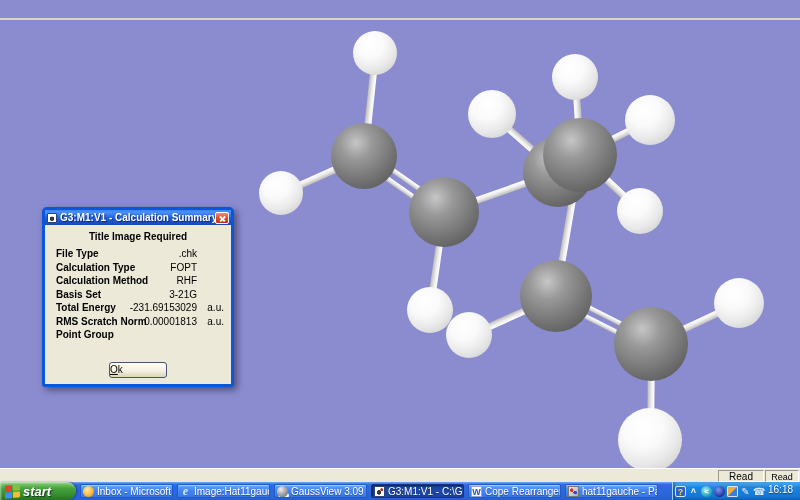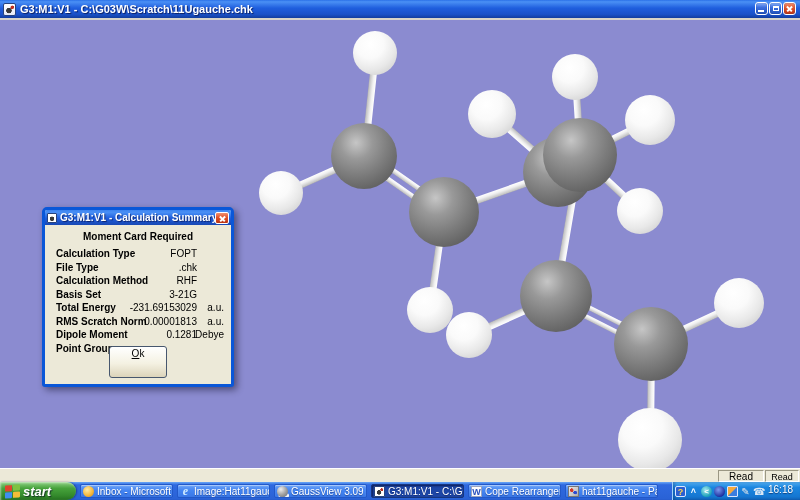--- a/index.html
+++ b/index.html
@@ -46,21 +46,21 @@
   .dlg-close { width:14px; height:12px; margin-right:2px; border:1px solid #fff; border-radius:2px; position:relative;
     background:linear-gradient(180deg,#f09070 0%,#e2532a 45%,#b93312 100%); }
   .dlg-close .g-x1,.dlg-close .g-x2 { left:3px; top:5px; width:7px; height:1.5px; }
   .dlg-heading { margin-top:6px; text-align:center; font-size:10px; font-weight:bold; color:#000; }
   #dialog-rows { margin-top:5px; }
   .drow { position:relative; height:13.5px; line-height:13.5px; font-size:10px; color:#000; }
   .dlabel { position:absolute; left:11px; font-weight:bold; white-space:nowrap; }
   .dvalue { position:absolute; right:34px; white-space:nowrap; }
   .dunit  { position:absolute; right:7px; white-space:nowrap; }
   .ok-btn { position:absolute; left:50%; bottom:6px; transform:translateX(-50%);
-    width:58px; height:32px; font-size:10px; color:#000; text-align:center; line-height:14px;
+    width:58px; height:16px; font-size:10px; color:#000; text-align:left; line-height:14px;
     background:linear-gradient(180deg,#ffffff 0%,#f4f1e2 55%,#dcd4ba 100%);
     border:1px solid #47576e; border-radius:3px; }
 
   
   .statusbar { position:absolute; left:0; top:468px; width:800px; height:14px; background:#ece9d8; border-top:1px solid #fff; }
   .sb-panel { position:absolute; top:1px; height:12px; font-size:10px; line-height:12px; text-align:center; color:#000;
     border:1px solid; border-color:#9a9784 #ffffff #ffffff #9a9784; background:#ece9d8; }
   .sb-1 { right:36px; width:46px; }
   .sb-2 { right:1px; width:34px; font-size:9px; }
 
@@ -105,36 +105,20 @@
   .ti-display { background:linear-gradient(135deg,#f5a93c 0 48%, #3a7de0 52% 100%); border:1px solid #d8e6ff; border-radius:1px; }
   .ti-pen { color:#e8e8e8; font-size:10px; }
   .ti-modem { color:#dce8f5; font-size:10px; }
   .tray-clock { color:#fff; font-size:10px; margin:0 4px 4px 4px; text-shadow:0 1px 1px rgba(0,0,40,.5); }
 </style>
 </head>
 <body>
 
 <div class="screen">
 
-  <div class="titlebar">
-    <div class="title-icon"></div>
-    <div class="title-text">G3:M1:V1 - C:\G03W\Scratch\11Ugauche.chk</div>
-    <div class="winbtns">
-      <div class="winbtn">
-          <span class="g-min"></span>
-        </div>
-      <div class="winbtn">
-          <span class="g-rest"></span>
-        </div>
-      <div class="winbtn close">
-          <span class="g-x1"></span>
-          <span class="g-x2"></span>
-        </div>
-    </div>
-  </div>
 
   <div class="viewport">
     <div id="molecule-layer">
         <div class="bond" style="width: 103.586px; height: 7px; left: 369.5px; top: 84.5px; transform: translate(-50%, -50%) rotate(1.67719rad);"></div>
         <div class="bond" style="width: 90.8735px; height: 7px; left: 322.5px; top: 154.5px; transform: translate(-50%, -50%) rotate(-0.419342rad);"></div>
         <div class="bond" style="width: 97.6524px; height: 4.5px; left: 406.867px; top: 159.904px; transform: translate(-50%, -50%) rotate(0.610726rad);"></div>
         <div class="bond" style="width: 97.6524px; height: 4.5px; left: 401.133px; top: 168.096px; transform: translate(-50%, -50%) rotate(0.610726rad);"></div>
         <div class="bond" style="width: 98.9949px; height: 7px; left: 437px; top: 241px; transform: translate(-50%, -50%) rotate(1.71269rad);"></div>
         <div class="bond" style="width: 120.814px; height: 7px; left: 501px; top: 172px; transform: translate(-50%, -50%) rotate(-0.337456rad);"></div>
         <div class="bond" style="width: 87.8635px; height: 7px; left: 525px; top: 123px; transform: translate(-50%, -50%) rotate(-2.42062rad);"></div>
@@ -168,30 +152,30 @@
 
   <div class="dialog">
     <div class="dlg-titlebar">
       <div class="dlg-icon"></div>
       <div class="dlg-title">G3:M1:V1 - Calculation Summary</div>
       <div class="dlg-close">
           <span class="g-x1"></span>
           <span class="g-x2"></span>
         </div>
     </div>
-    <div class="dlg-heading">Moment Card Required</div>
+    <div class="dlg-heading">Title Image Required</div>
     <div id="dialog-rows">
+        <div class="drow">
+          <span class="dlabel">File Type</span>
+          <span class="dvalue">.chk</span>
+          <span class="dunit"></span>
+        </div>
         <div class="drow">
           <span class="dlabel">Calculation Type</span>
           <span class="dvalue">FOPT</span>
-          <span class="dunit"></span>
-        </div>
-        <div class="drow">
-          <span class="dlabel">File Type</span>
-          <span class="dvalue">.chk</span>
           <span class="dunit"></span>
         </div>
         <div class="drow">
           <span class="dlabel">Calculation Method</span>
           <span class="dvalue">RHF</span>
           <span class="dunit"></span>
         </div>
         <div class="drow">
           <span class="dlabel">Basis Set</span>
           <span class="dvalue">3-21G</span>
@@ -199,25 +183,20 @@
         </div>
         <div class="drow">
           <span class="dlabel">Total Energy</span>
           <span class="dvalue">-231.69153029</span>
           <span class="dunit">a.u.</span>
         </div>
         <div class="drow">
           <span class="dlabel">RMS Scratch Norm</span>
           <span class="dvalue">0.00001813</span>
           <span class="dunit">a.u.</span>
-        </div>
-        <div class="drow">
-          <span class="dlabel">Dipole Moment</span>
-          <span class="dvalue">0.1281</span>
-          <span class="dunit">Debye</span>
         </div>
         <div class="drow">
           <span class="dlabel">Point Group</span>
           <span class="dvalue"></span>
           <span class="dunit"></span>
         </div>
       </div>
     <div class="ok-btn" id="ok-btn"><u>O</u>k</div>
   </div>
 

